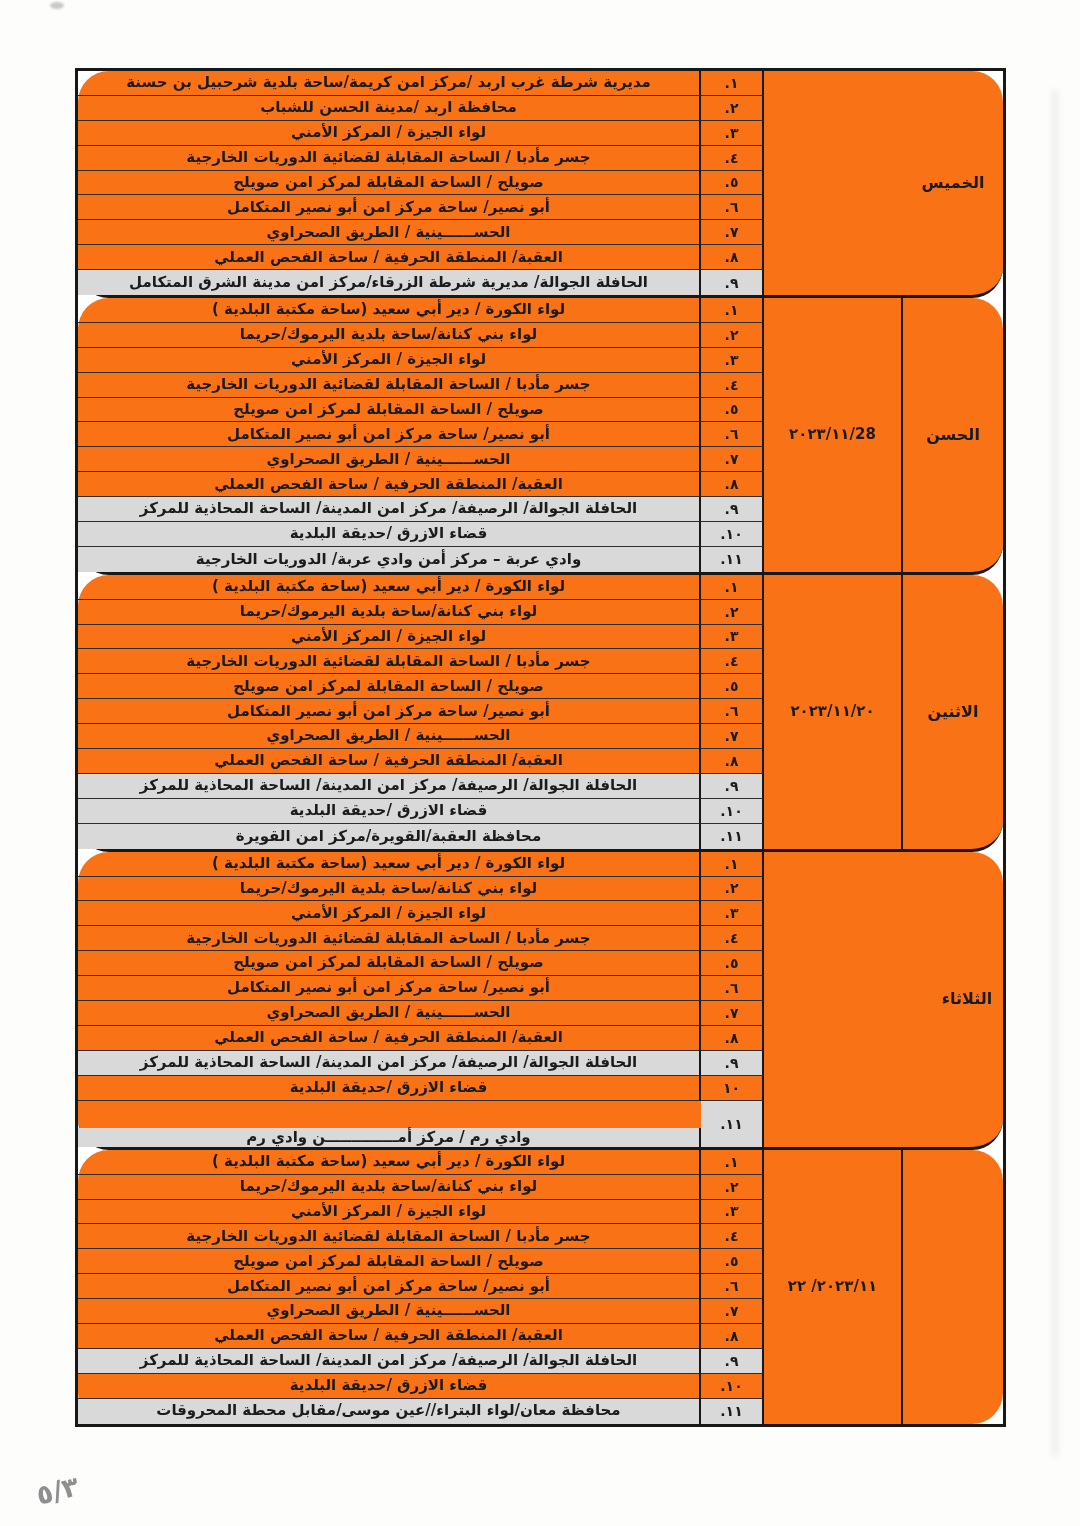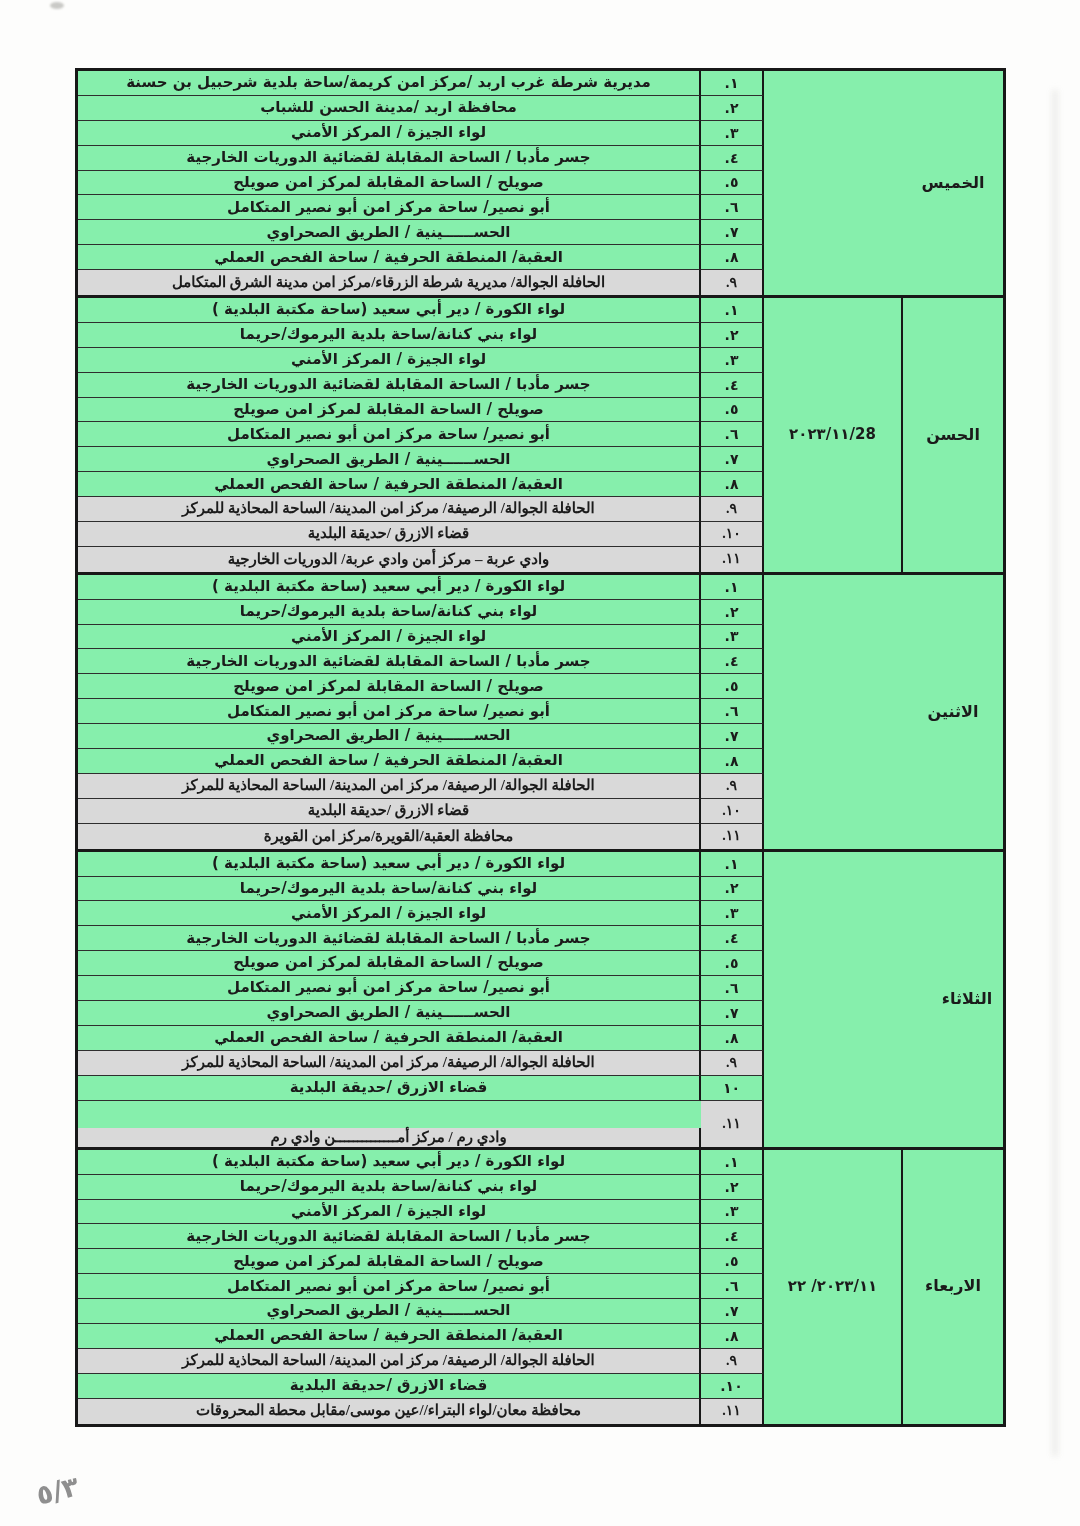--- a/index.html
+++ b/index.html
@@ -22,21 +22,22 @@
     width: 931px;
     border: 3px solid #181818;
     background: #ffffff;
   }
   .block {
     display: grid;
     grid-template-columns: 1fr 63px 139px 100px;
     grid-auto-rows: minmax(24.9px, auto);
     direction: ltr;
     border-bottom: 3px solid #181818;
-    background: #86efac;
+    background: #f97316;
+    border-radius: 31px;
   }
   .block:last-child { border-bottom: none; }
   .cell {
     display: flex;
     align-items: center;
     justify-content: center;
     font-weight: 700;
     color: #1b1b1b;
     font-size: 15px;
     line-height: 1.15;
@@ -59,21 +60,21 @@
   .date {
     direction: ltr;
     border-right: 2px solid #181818;
     font-size: 15px;
     letter-spacing: 0.5px;
   }
   .day {
     direction: rtl;
     font-size: 16px;
   }
-  .hl { background: #d9d9d9; font-family: Liberation Serif, serif; }
+  .hl { background: #d9d9d9; }
   .page-number {
     position: absolute;
     left: 36px;
     bottom: 20px;
     transform: rotate(-14deg);
     color: #8f8f8f;
     font-size: 27px;
     font-weight: 700;
     direction: ltr;
     letter-spacing: 2px;
@@ -166,20 +167,21 @@
         <div class="cell loc" style="grid-area: 7 / 1;">الحســــــينية / الطريق الصحراوي</div>
         <div class="cell num" style="grid-area: 7 / 2;">.٧</div>
         <div class="cell loc" style="grid-area: 8 / 1;">العقبة/ المنطقة الحرفية / ساحة الفحص العملي</div>
         <div class="cell num" style="grid-area: 8 / 2;">.٨</div>
         <div class="cell loc hl" style="grid-area: 9 / 1;">الحافلة الجوالة/ الرصيفة/ مركز امن المدينة/ الساحة المحاذية للمركز</div>
         <div class="cell num hl" style="grid-area: 9 / 2;">.٩</div>
         <div class="cell loc hl" style="grid-area: 10 / 1;">قضاء الازرق /حديقة البلدية</div>
         <div class="cell num hl" style="grid-area: 10 / 2;">.١٠</div>
         <div class="cell loc hl lastrow" style="grid-area: 11 / 1;">محافظة العقبة/القويرة/مركز امن القويرة</div>
         <div class="cell num hl lastrow" style="grid-area: 11 / 2;">.١١</div>
+        <div class="cell date" style="grid-area: 1 / 3 / span 11 / 4;">٢٠٢٣/١١/٢٠</div>
         <div class="cell day" style="grid-area: 1 / 4 / span 11 / 5;">الاثنين</div>
       </div>
       <div class="block">
         <div class="cell loc" style="grid-area: 1 / 1;">لواء الكورة / دير أبي سعيد (ساحة مكتبة البلدية )</div>
         <div class="cell num" style="grid-area: 1 / 2;">.١</div>
         <div class="cell loc" style="grid-area: 2 / 1;">لواء بني كنانة/ساحة بلدية اليرموك/حريما</div>
         <div class="cell num" style="grid-area: 2 / 2;">.٢</div>
         <div class="cell loc" style="grid-area: 3 / 1;">لواء الجيزة / المركز الأمني</div>
         <div class="cell num" style="grid-area: 3 / 2;">.٣</div>
         <div class="cell loc" style="grid-area: 4 / 1;">جسر مأدبا / الساحة المقابلة لقضائية الدوريات الخارجية</div>
@@ -217,19 +219,18 @@
         <div class="cell num" style="grid-area: 7 / 2;">.٧</div>
         <div class="cell loc" style="grid-area: 8 / 1;">العقبة/ المنطقة الحرفية / ساحة الفحص العملي</div>
         <div class="cell num" style="grid-area: 8 / 2;">.٨</div>
         <div class="cell loc hl" style="grid-area: 9 / 1;">الحافلة الجوالة/ الرصيفة/ مركز امن المدينة/ الساحة المحاذية للمركز</div>
         <div class="cell num hl" style="grid-area: 9 / 2;">.٩</div>
         <div class="cell loc" style="grid-area: 10 / 1;">قضاء الازرق /حديقة البلدية</div>
         <div class="cell num" style="grid-area: 10 / 2;">.١٠</div>
         <div class="cell loc hl lastrow" style="grid-area: 11 / 1;">محافظة معان/لواء البتراء//عين موسى/مقابل محطة المحروقات</div>
         <div class="cell num hl lastrow" style="grid-area: 11 / 2;">.١١</div>
         <div class="cell date" style="grid-area: 1 / 3 / span 11 / 4;">٢٠٢٣/١١/ ٢٢</div>
-        <div class="cell day" style="grid-area: 1 / 4 / span 11 / 5;">الاربعاء</div>
       </div>
     </div>
   <div class="page-number">٥/٣</div>
   <div class="scan-edge"></div>
   <div class="scan-speck"></div>
 </div>
 
 </body></html>

